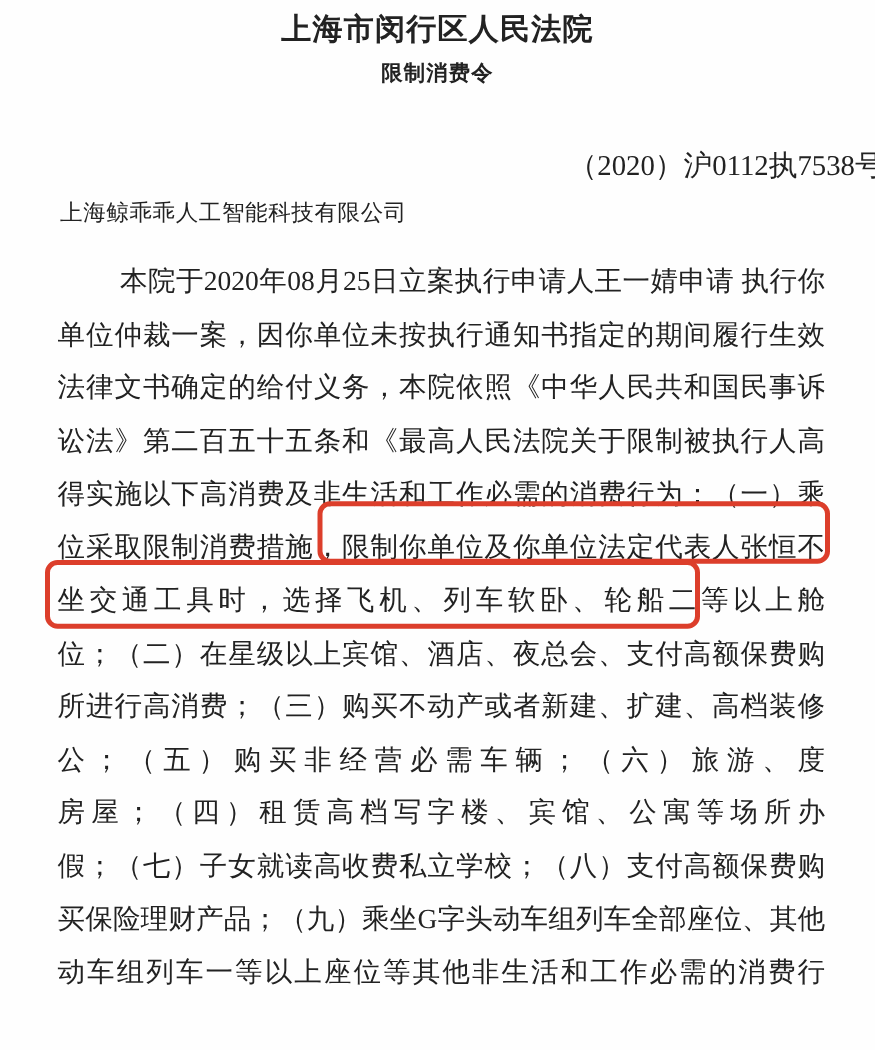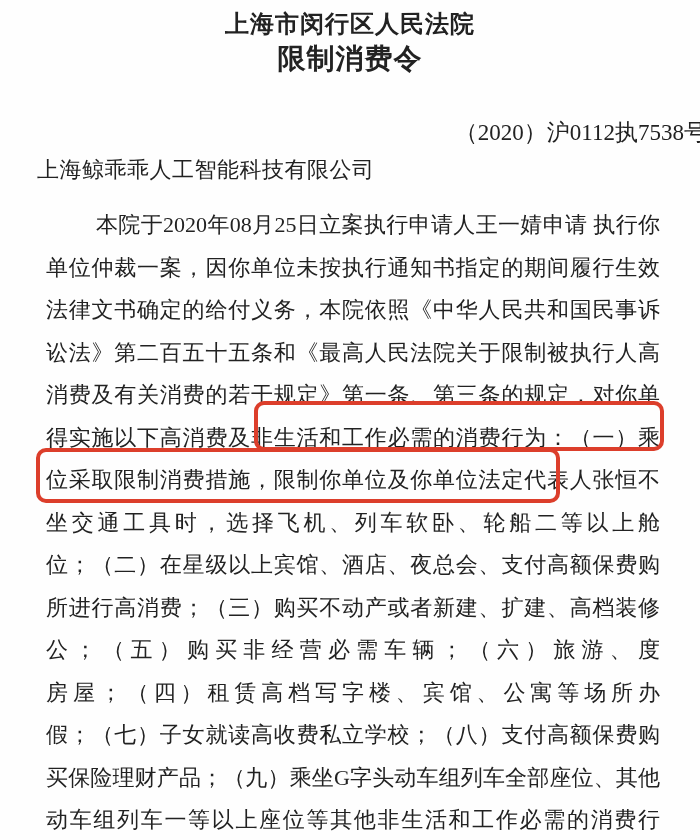--- a/index.html
+++ b/index.html
@@ -27,37 +27,37 @@
     font-weight: bold;
     line-height: 32px;
     letter-spacing: 1px;
   }
   .doc-title {
     position: absolute;
     top: 43px;
     left: 0;
     width: 700px;
     text-align: center;
-    font-size: 28px;
+    font-size: 17px;
     font-weight: bold;
     line-height: 32px;
     letter-spacing: 1px;
   }
   .case-number {
     position: absolute;
     top: 116px;
     right: 28px;
     font-size: 23px;
     line-height: 34px;
   }
   .addressee {
     position: absolute;
     top: 152px;
-    left: 37px;
-    font-size: 22px;
+    left: 48px;
+    font-size: 18px;
     line-height: 36px;
     letter-spacing: 0.5px;
   }
   .doc-body {
     position: absolute;
     top: 204px;
     left: 46px;
     width: 614px;
   }
   .line {
@@ -105,21 +105,20 @@
 
   <div class="case-number">（2020）沪0112执7538号</div>
 
   <div class="addressee">上海鲸乖乖人工智能科技有限公司</div>
 
   <div class="doc-body">
     <div class="line first">本院于2020年08月25日立案执行申请人王一婧申请 执行你</div>
     <div class="line">单位仲裁一案，因你单位未按执行通知书指定的期间履行生效</div>
     <div class="line">法律文书确定的给付义务，本院依照《中华人民共和国民事诉</div>
     <div class="line">讼法》第二百五十五条和《最高人民法院关于限制被执行人高</div>
-    <div class="line">消费及有关消费的若干规定》第一条、第三条的规定，对你单</div>
     <div class="line">得实施以下高消费及非生活和工作必需的消费行为：（一）乘</div>
     <div class="line">位采取限制消费措施，限制你单位及你单位法定代表人张恒不</div>
     <div class="line">坐交通工具时，选择飞机、列车软卧、轮船二等以上舱</div>
     <div class="line">位；（二）在星级以上宾馆、酒店、夜总会、支付高额保费购</div>
     <div class="line">所进行高消费；（三）购买不动产或者新建、扩建、高档装修</div>
     <div class="line">公；（五）购买非经营必需车辆；（六）旅游、度</div>
     <div class="line">房屋；（四）租赁高档写字楼、宾馆、公寓等场所办</div>
     <div class="line">假；（七）子女就读高收费私立学校；（八）支付高额保费购</div>
     <div class="line">买保险理财产品；（九）乘坐G字头动车组列车全部座位、其他</div>
     <div class="line">动车组列车一等以上座位等其他非生活和工作必需的消费行</div>

